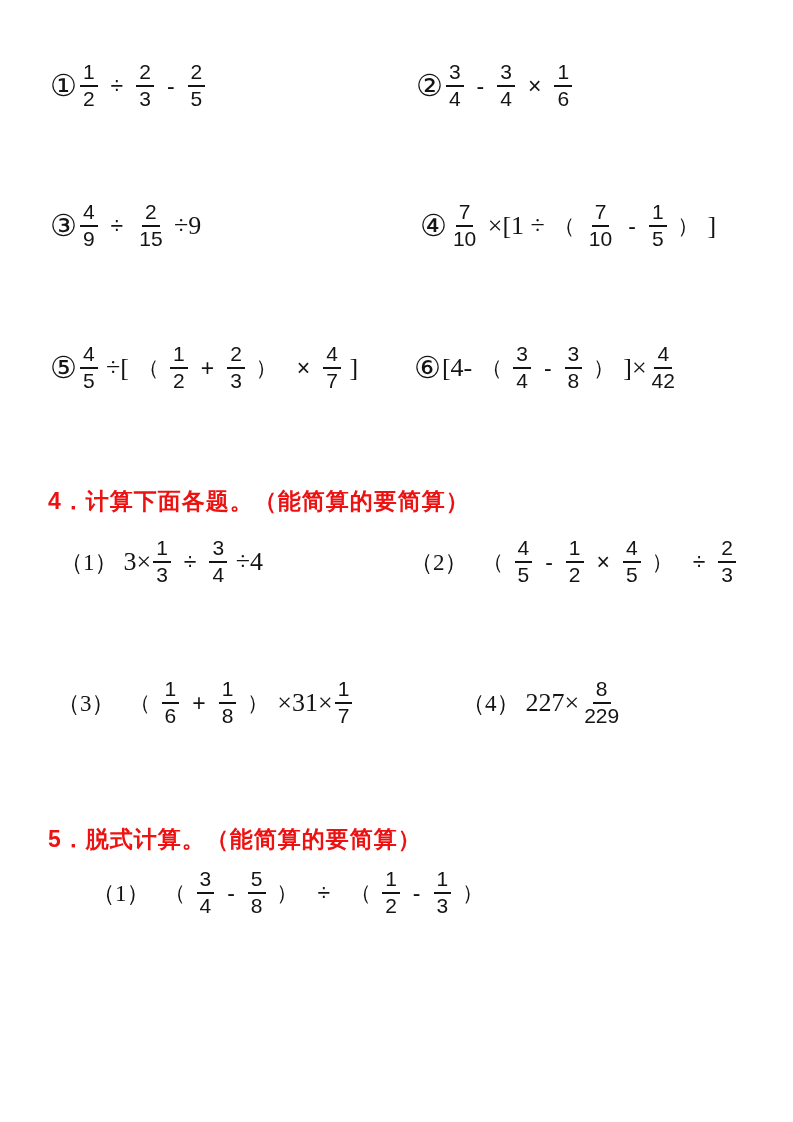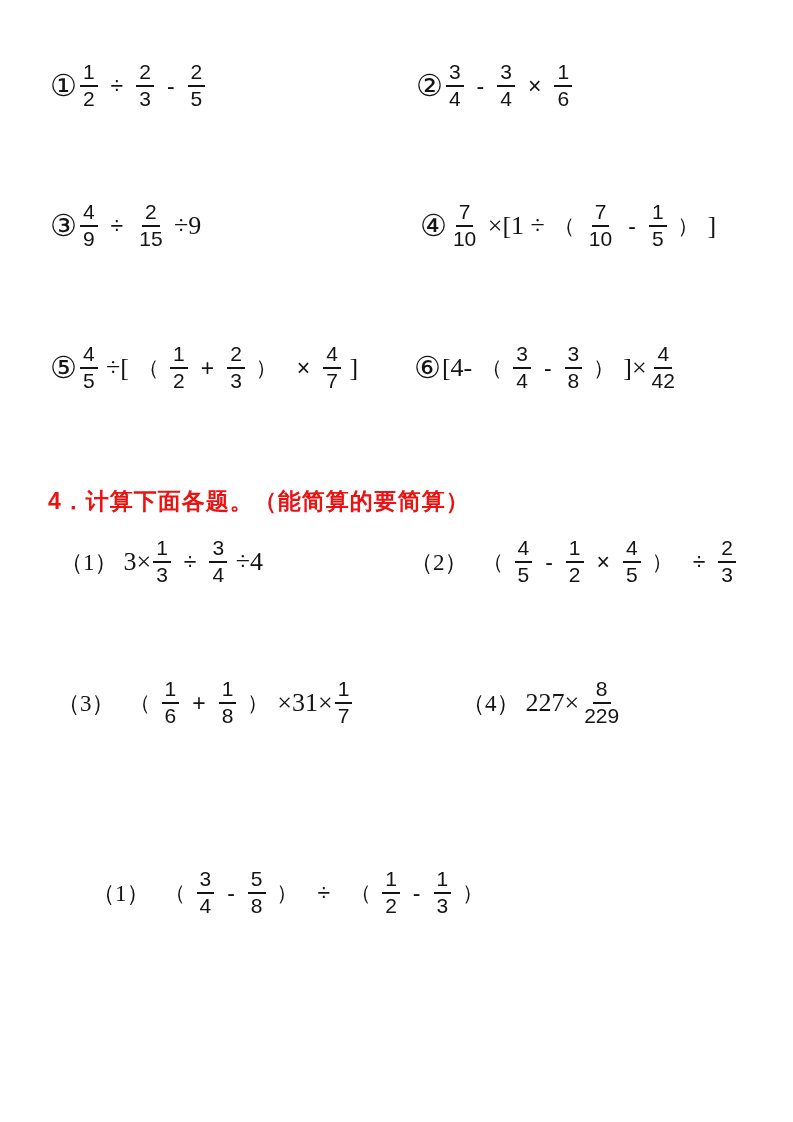--- a/index.html
+++ b/index.html
@@ -267,20 +267,21 @@
     <span class="plabel">（4）</span>
     <span class="expr">
         <span class="tx serif">227×</span>
         <span class="frac">
           <span class="num">8</span>
           <span class="den">229</span>
         </span>
       </span>
   </div>
 
+  <div class="heading" style="left: 48px; top: 824px; color: rgb(238, 17, 17);">5．脱式计算。（能简算的要简算）</div>
 
   <div class="problem" style="left:92px;top:864px">
     <span class="plabel">（1）</span>
     <span class="expr">
         <span class="tx paren">（</span>
         <span class="frac">
           <span class="num">3</span>
           <span class="den">4</span>
         </span>
         <span class="op">-</span>

